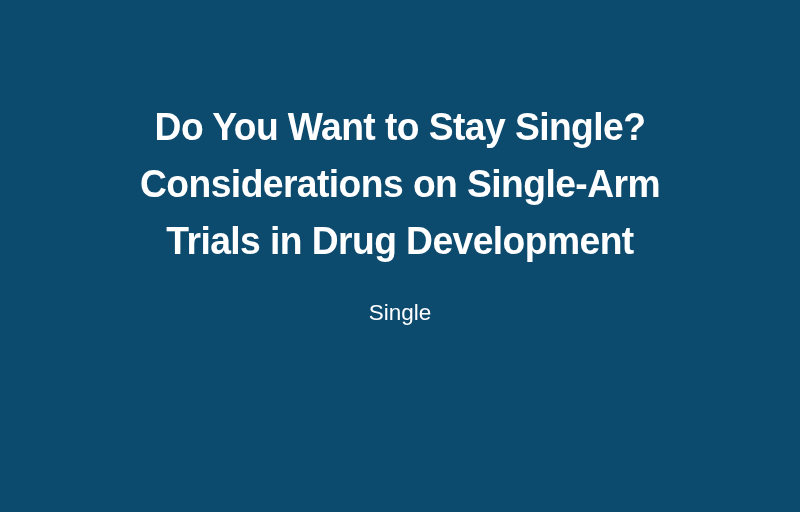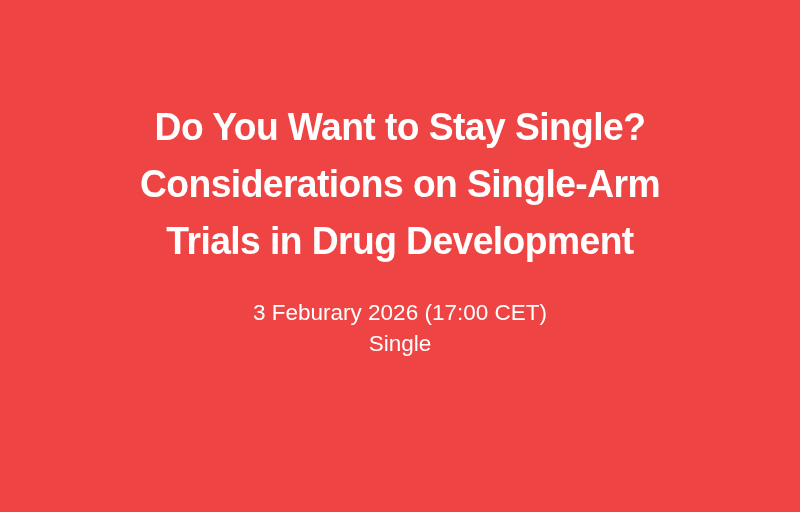--- a/index.html
+++ b/index.html
@@ -68,26 +68,25 @@
   }
 
   #event-meta .meta-line {
     display: block;
     white-space: nowrap;
   }
 </style>
 </head>
 <body style="background: rgb(4, 119, 74);">
 
-<div id="promo-card" style="background: #ef4444;">
+<div id="promo-card" style="background: #0c4a6e;">
 
   <h1 id="event-headline" style="color: rgb(255, 255, 255);">
     <span class="headline-line">Do You Want to Stay Single?</span>
     <span class="headline-line">Considerations on Single-Arm</span>
     <span class="headline-line">Trials in Drug Development</span>
   </h1>
 
   <div id="event-meta" style="color: rgb(255, 255, 255);">
-    <span class="meta-line">3 Feburary 2026 (17:00 CET)</span>
     <span class="meta-line">Single</span>
   </div>
 
 </div>
 
 </body></html>

